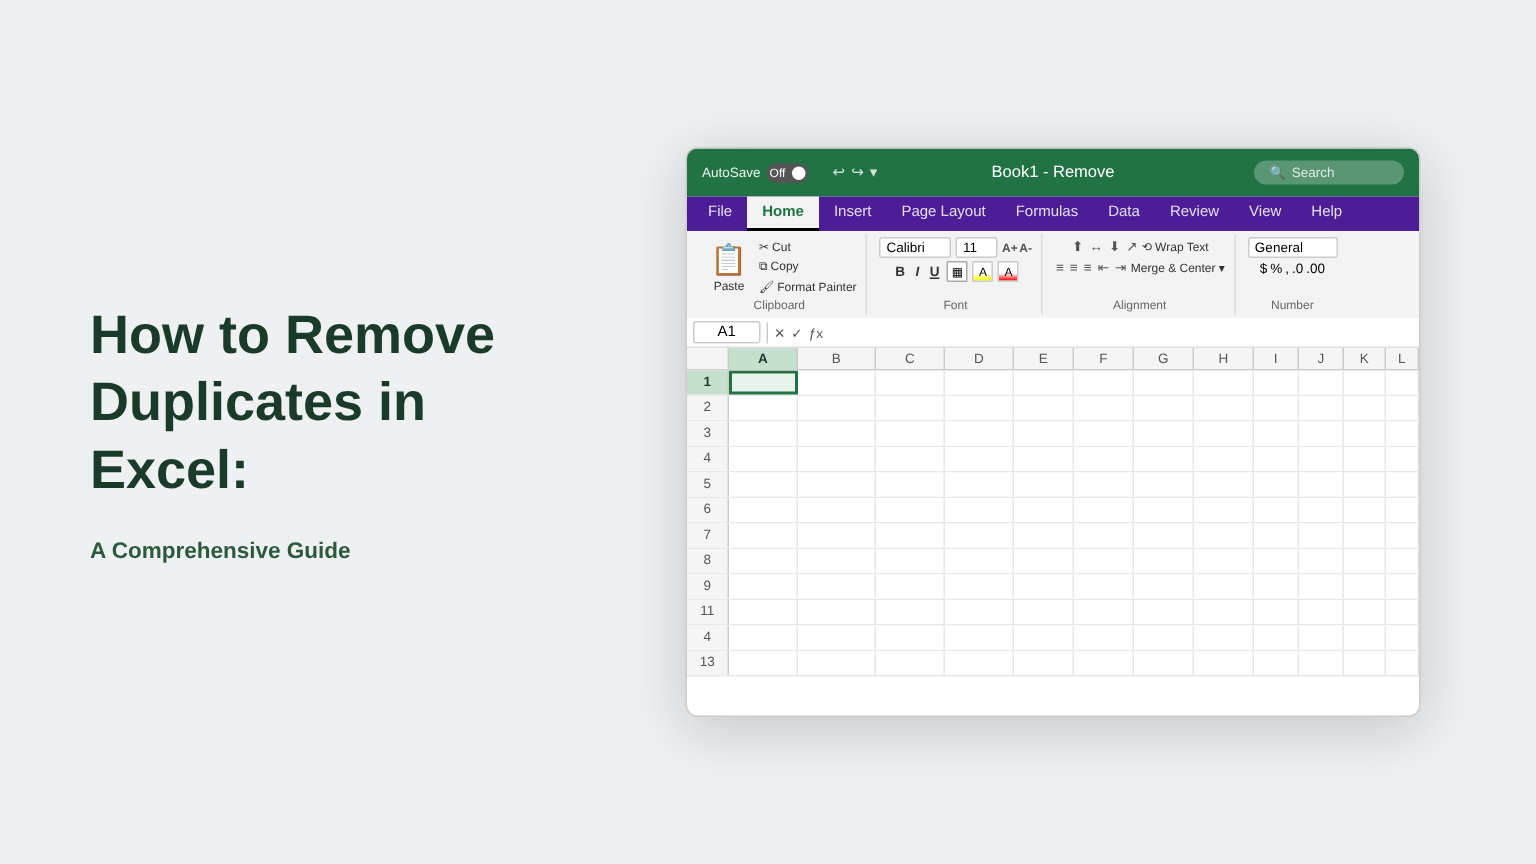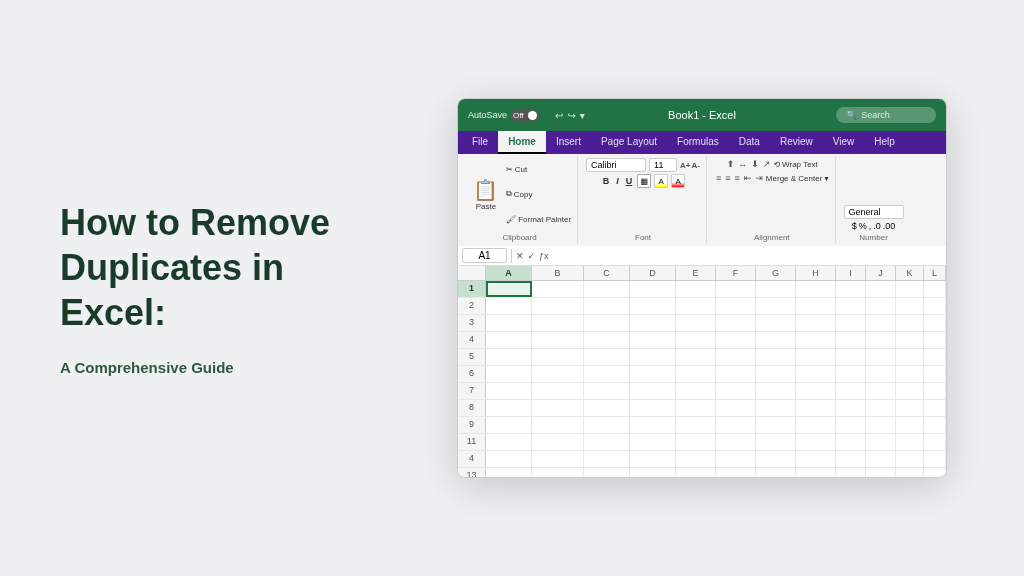--- a/index.html
+++ b/index.html
@@ -270,21 +270,21 @@
       display: flex;
       align-items: center;
       gap: 3px;
     }
 
     .font-name-box {
       border: 1px solid #ccc;
       background: #fff;
       padding: 1px 4px;
       font-size: 9px;
-      width: 60px;
+      width: 48px;
       border-radius: 2px;
     }
 
     .font-size-box {
       border: 1px solid #ccc;
       background: #fff;
       padding: 1px 4px;
       font-size: 9px;
       width: 28px;
       border-radius: 2px;
@@ -366,21 +366,20 @@
       cursor: pointer;
       color: #333;
       white-space: nowrap;
     }
 
     
     .number-group-content {
       display: flex;
       flex-direction: column;
       gap: 2px;
-      margin-top: 47px;
     }
 
     .number-format-box {
       border: 1px solid #ccc;
       background: #fff;
       padding: 1px 4px;
       font-size: 9px;
       width: 60px;
       border-radius: 2px;
     }
@@ -553,21 +552,21 @@
             <div class="autosave-toggle">
               <span class="autosave-off">Off</span>
             </div>
           </div>
           <div class="toolbar-icons">
             <span class="toolbar-icon-btn">↩</span>
             <span class="toolbar-icon-btn">↪</span>
             <span class="toolbar-icon-btn">▾</span>
           </div>
         </div>
-        <div class="title-bar-center">Book1 - Excel</div>
+        <div class="title-bar-center">Book1 - Remove</div>
         <div class="title-bar-right">
           <div class="search-box">
             <span>🔍</span>
             <span>Search</span>
           </div>
         </div>
       </div>
 
       <div class="ribbon-tabs">
         <div class="ribbon-tab">File</div>

